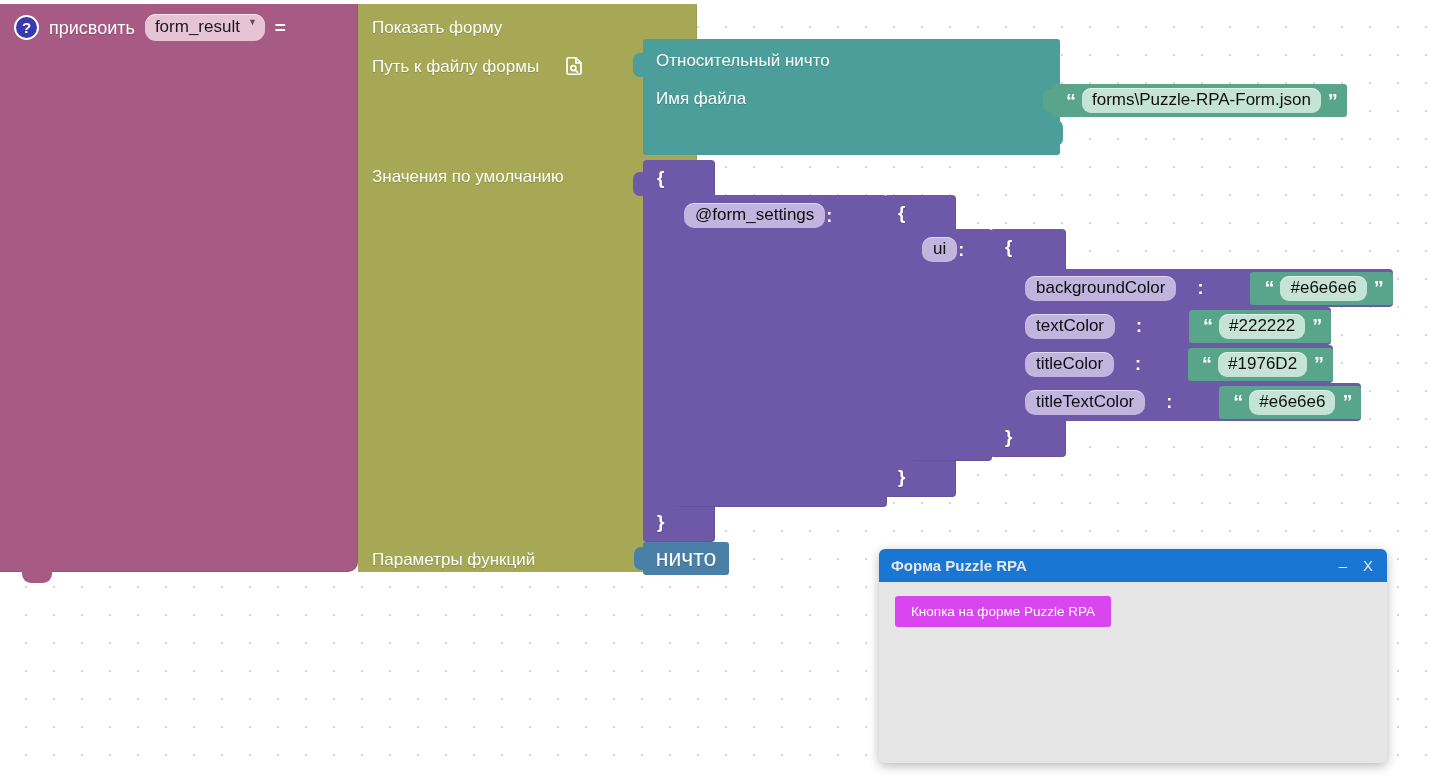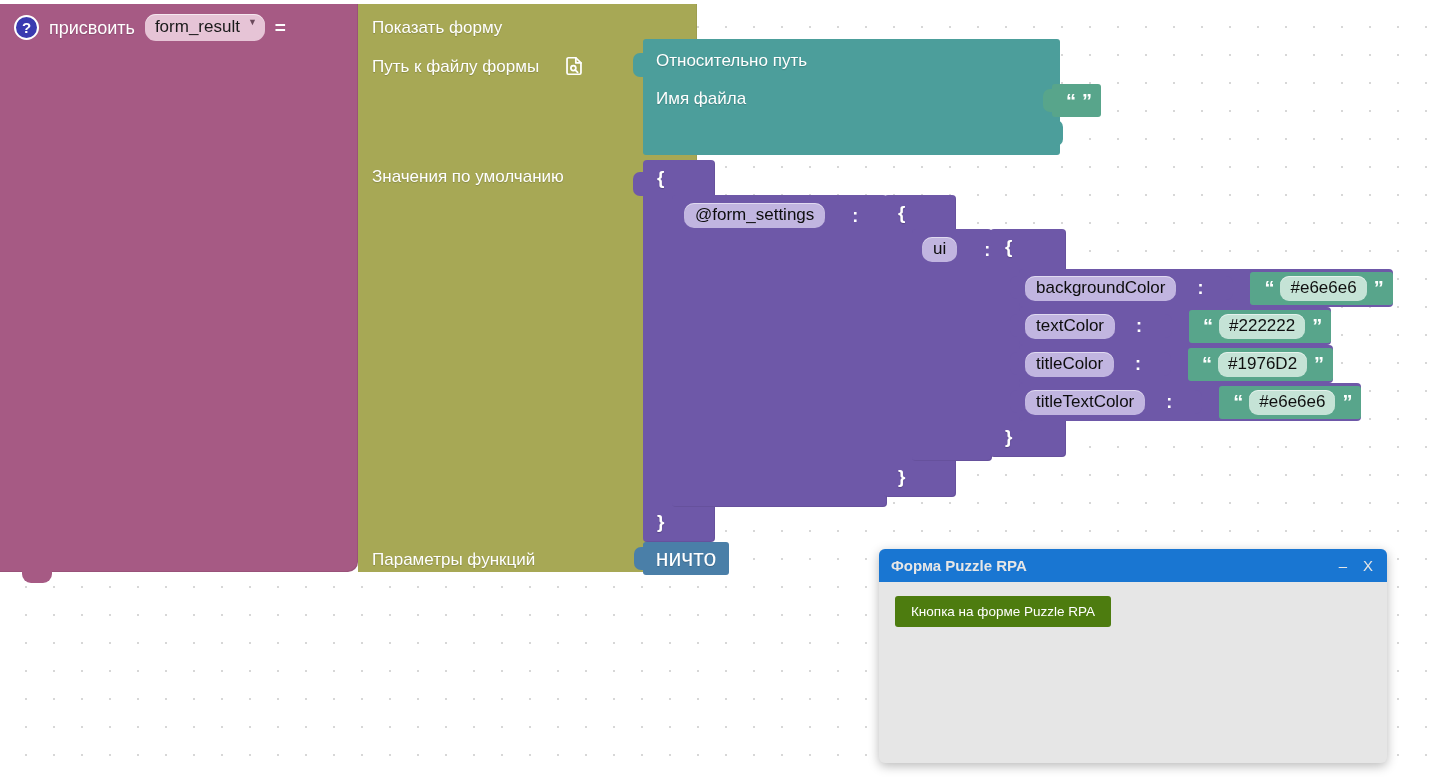--- a/index.html
+++ b/index.html
@@ -149,21 +149,21 @@
   .dict > .plug-left {
     position:absolute; left:-10px; top:12px; width:11px; height:24px;
     background:#6e58a8; border-radius:7px 0 0 7px;
   }
   .key-chip {
     background:#c1b5e0; border-radius:10px; padding:2px 11px 3px 11px;
     color:#0d0d0d; font-size:17px; white-space:nowrap;
     box-shadow: inset 0 1px 0 rgba(255,255,255,.5);
     cursor:pointer;
   }
-  .pair-row { position:absolute; display:flex; align-items:center; gap:27px; }
+  .pair-row { position:absolute; display:flex; align-items:center; gap:1px; }
   .sock {
     width:11px; height:24px; background:#6e58a8;
     border-radius:0 7px 7px 0; margin-left:-2px;
   }
 
   
   #dict1 { left:643px; top:160px; width:72px; height:382px; }
   #dict1 .b-open  { position:absolute; left:14px; top:8px; }
   #dict1 .b-close { position:absolute; left:14px; top:352px; }
 
@@ -218,21 +218,21 @@
   #rpa-titlebar {
     height:33px; background:#1976d2;
     display:flex; align-items:center; justify-content:space-between;
     padding:0 14px 0 12px;
   }
   #rpa-title { color:#e6e6e6; font-size:15px; font-weight:bold; }
   #rpa-btns { display:flex; align-items:center; gap:16px; }
   #rpa-btns span { color:#e6e6e6; font-size:15px; cursor:pointer; }
   #rpa-body { padding:14px 0 0 16px; }
   #rpa-button {
-    background:#4d7c0f; color:#ffffff; border:none;
+    background:#d946ef; color:#ffffff; border:none;
     font-family:"Liberation Sans", sans-serif;
     font-size:13.5px; padding:8px 16px; border-radius:3px;
     cursor:pointer;
   }
 </style>
 </head>
 <body>
 
 <div id="canvas">
 
@@ -270,34 +270,35 @@
 
     <div class="notch" style="right:-12px; top:49px;  background:#4c9e9b;"></div>
     <div class="notch" style="right:-12px; top:162px; background:#6e58a8;"></div>
     <div class="notch" style="right:-12px; top:545px; background:#4a7fa8;"></div>
   </div>
 
   <div id="path-block">
     <div class="plug-left"></div>
 
     <div class="trow" id="tr1">
-      <span class="lbl">Относительно путь</span>
+      <span class="lbl">Относительный ничто</span>
     </div>
 
     <div class="trow" id="tr2">
       <span class="lbl">Имя файла</span>
     </div>
 
 
     <div id="path-socket"></div>
   </div>
 
   <div class="str-block" id="file-string">
     <div class="plug"></div>
     <span class="q">“</span>
+    <span class="str-val">forms\Puzzle-RPA-Form.json</span>
     <span class="q">”</span>
   </div>
 
   <div class="dict" id="dict1">
     <div class="plug-left"></div>
     <span class="brace b-open">{</span>
     <span class="brace b-close">}</span>
   </div>
 
   <div class="dict" id="dict1-body">

